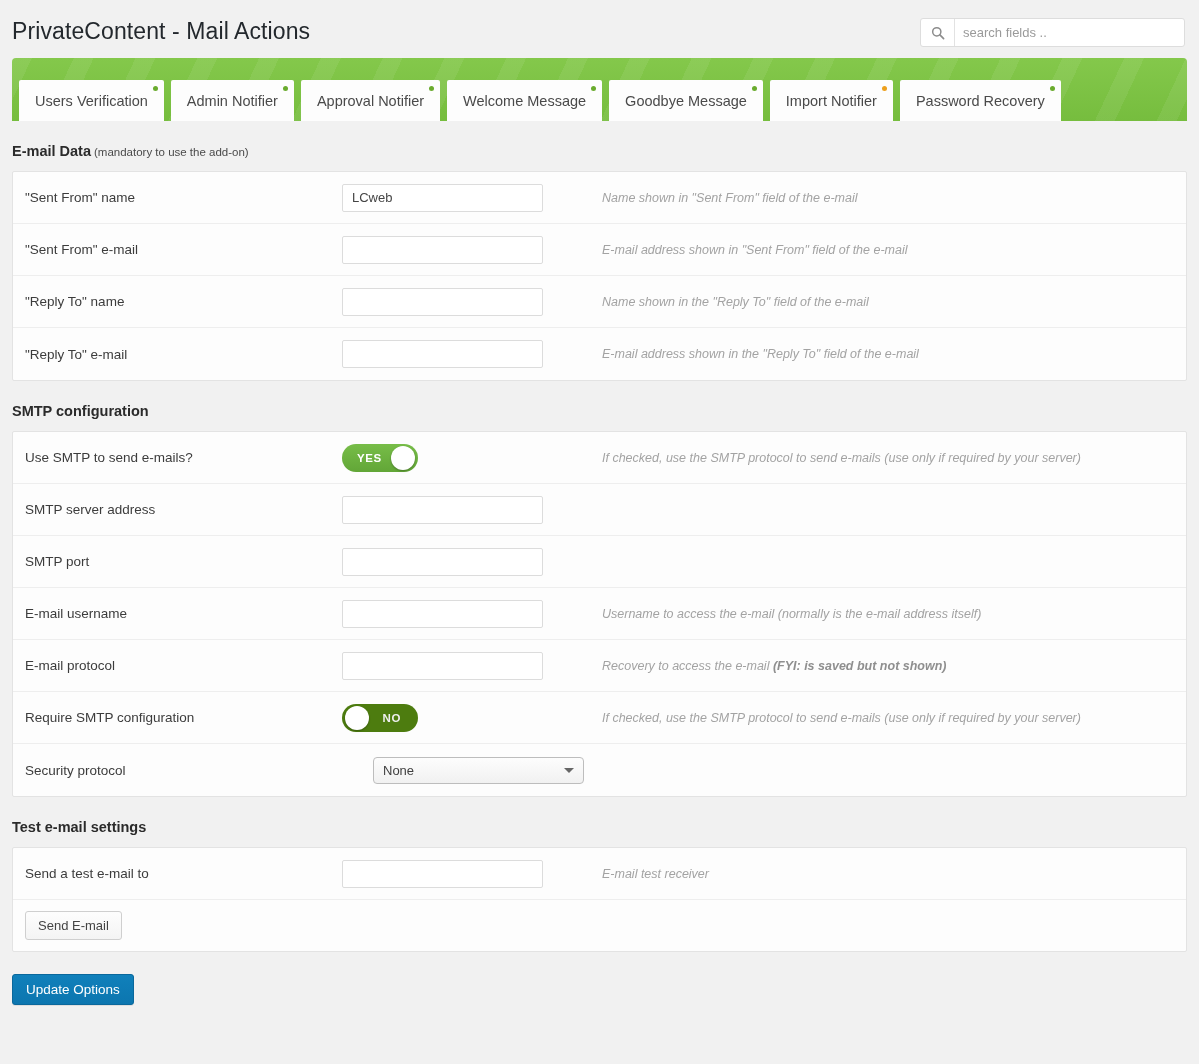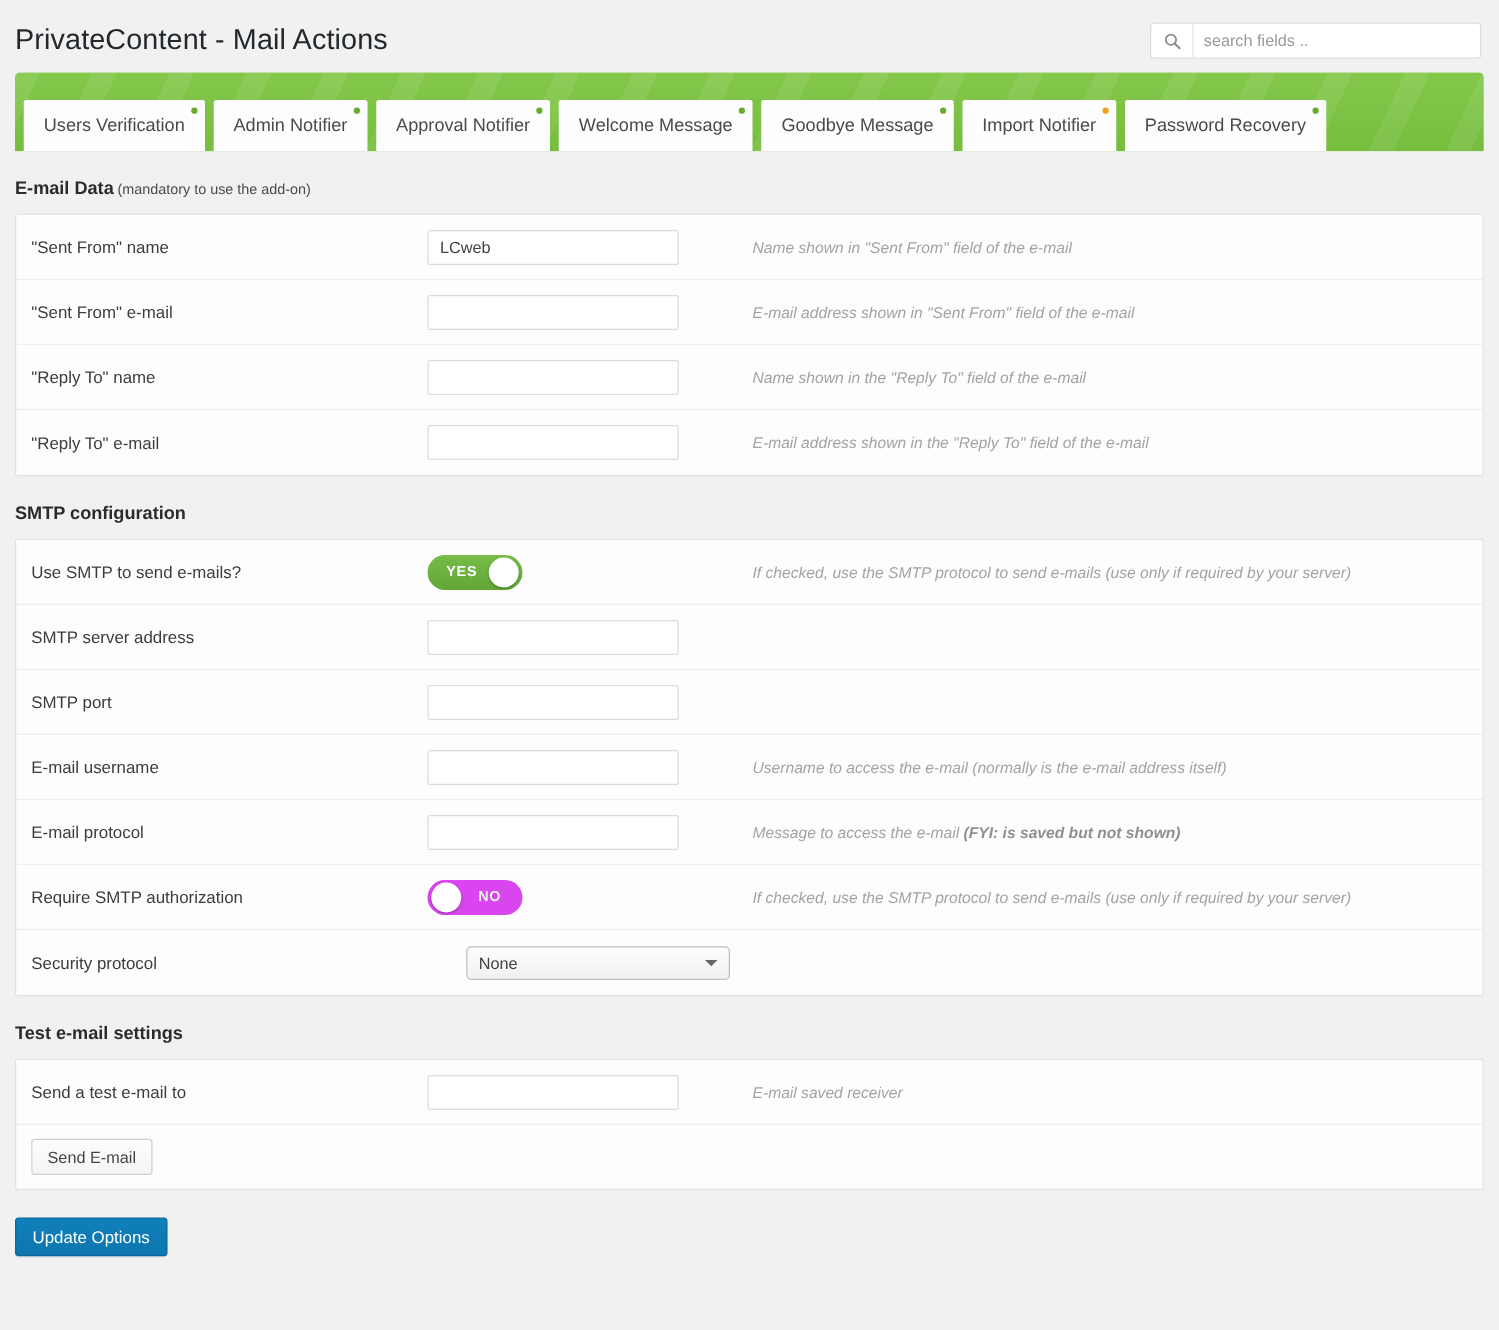--- a/index.html
+++ b/index.html
@@ -192,21 +192,21 @@
   }
   .toggle .tlabel {
     position: absolute;
     font-size: 11.5px;
     font-weight: 700;
     letter-spacing: .6px;
   }
   .toggle.on { background: #6db33f; background-image: linear-gradient(180deg,#77bd48,#62a637); }
   .toggle.on .knob { right: 3px; }
   .toggle.on .tlabel { left: 15px; color: #fff; }
-  .toggle.off { background: #d946ef; }
+  .toggle.off { background: #4d7c0f; }
   .toggle.off .knob { left: 3px; }
   .toggle.off .tlabel { right: 17px; color: #efefef; }
 
   
   .sel {
     position: relative;
     width: 211px; height: 27px;
     border: 1px solid #bdbdbd;
     border-radius: 4px;
     background: linear-gradient(180deg,#fdfdfd,#f1f1f1);
@@ -379,24 +379,24 @@
           <div class="cell-field">
             <input type="text" class="txt" value="" style="">
           </div>
           <div class="cell-desc">Username to access the e-mail (normally is the e-mail address itself)</div>
         </div>
         <div class="row">
           <div class="cell-label">E-mail protocol</div>
           <div class="cell-field">
             <input type="text" class="txt" value="" style="">
           </div>
-          <div class="cell-desc"><span>Message to access the e-mail </span><b>(FYI: is saved but not shown)</b></div>
-        </div>
-        <div class="row">
-          <div class="cell-label">Require SMTP authorization</div>
+          <div class="cell-desc"><span>Recovery to access the e-mail </span><b>(FYI: is saved but not shown)</b></div>
+        </div>
+        <div class="row">
+          <div class="cell-label">Require SMTP configuration</div>
           <div class="cell-field">
             <div class="toggle off">
               <span class="knob"></span>
               <span class="tlabel">NO</span>
             </div>
           </div>
           <div class="cell-desc">If checked, use the SMTP protocol to send e-mails (use only if required by your server)</div>
         </div>
         <div class="row">
           <div class="cell-label">Security protocol</div>
@@ -409,21 +409,21 @@
           <div class="cell-desc"></div>
         </div>
       </div>
       <div class="section-title"><span>Test e-mail settings</span></div>
       <div class="table">
         <div class="row">
           <div class="cell-label">Send a test e-mail to</div>
           <div class="cell-field">
             <input type="text" class="txt" value="" style="">
           </div>
-          <div class="cell-desc">E-mail saved receiver</div>
+          <div class="cell-desc">E-mail test receiver</div>
         </div>
         <div class="row btn-row">
           <button class="btn-grey">Send E-mail</button>
         </div>
       </div>
     </div>
 
   <button class="btn-primary">Update Options</button>
 </div>
 

